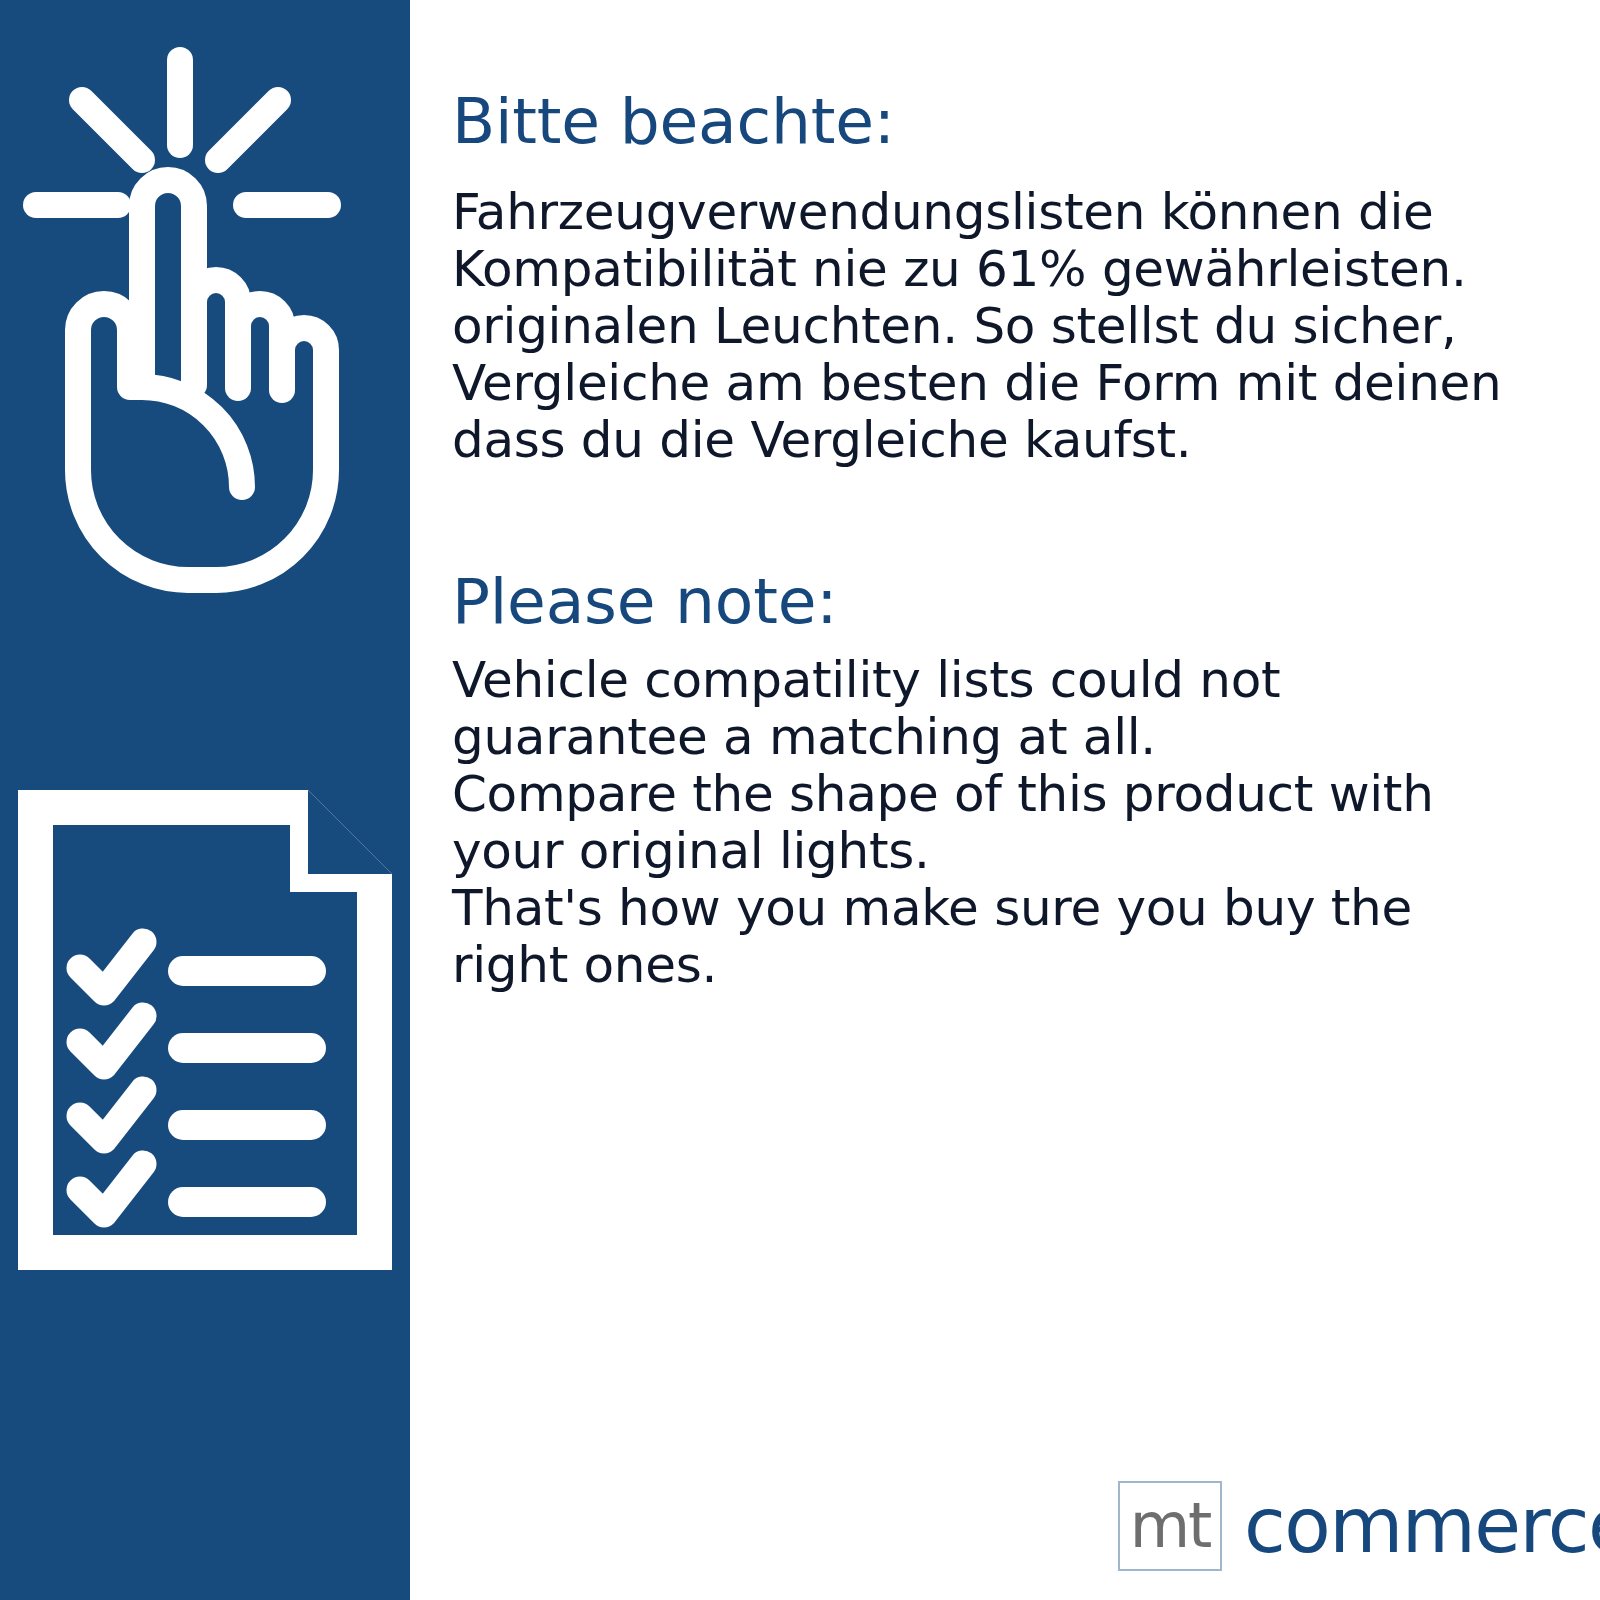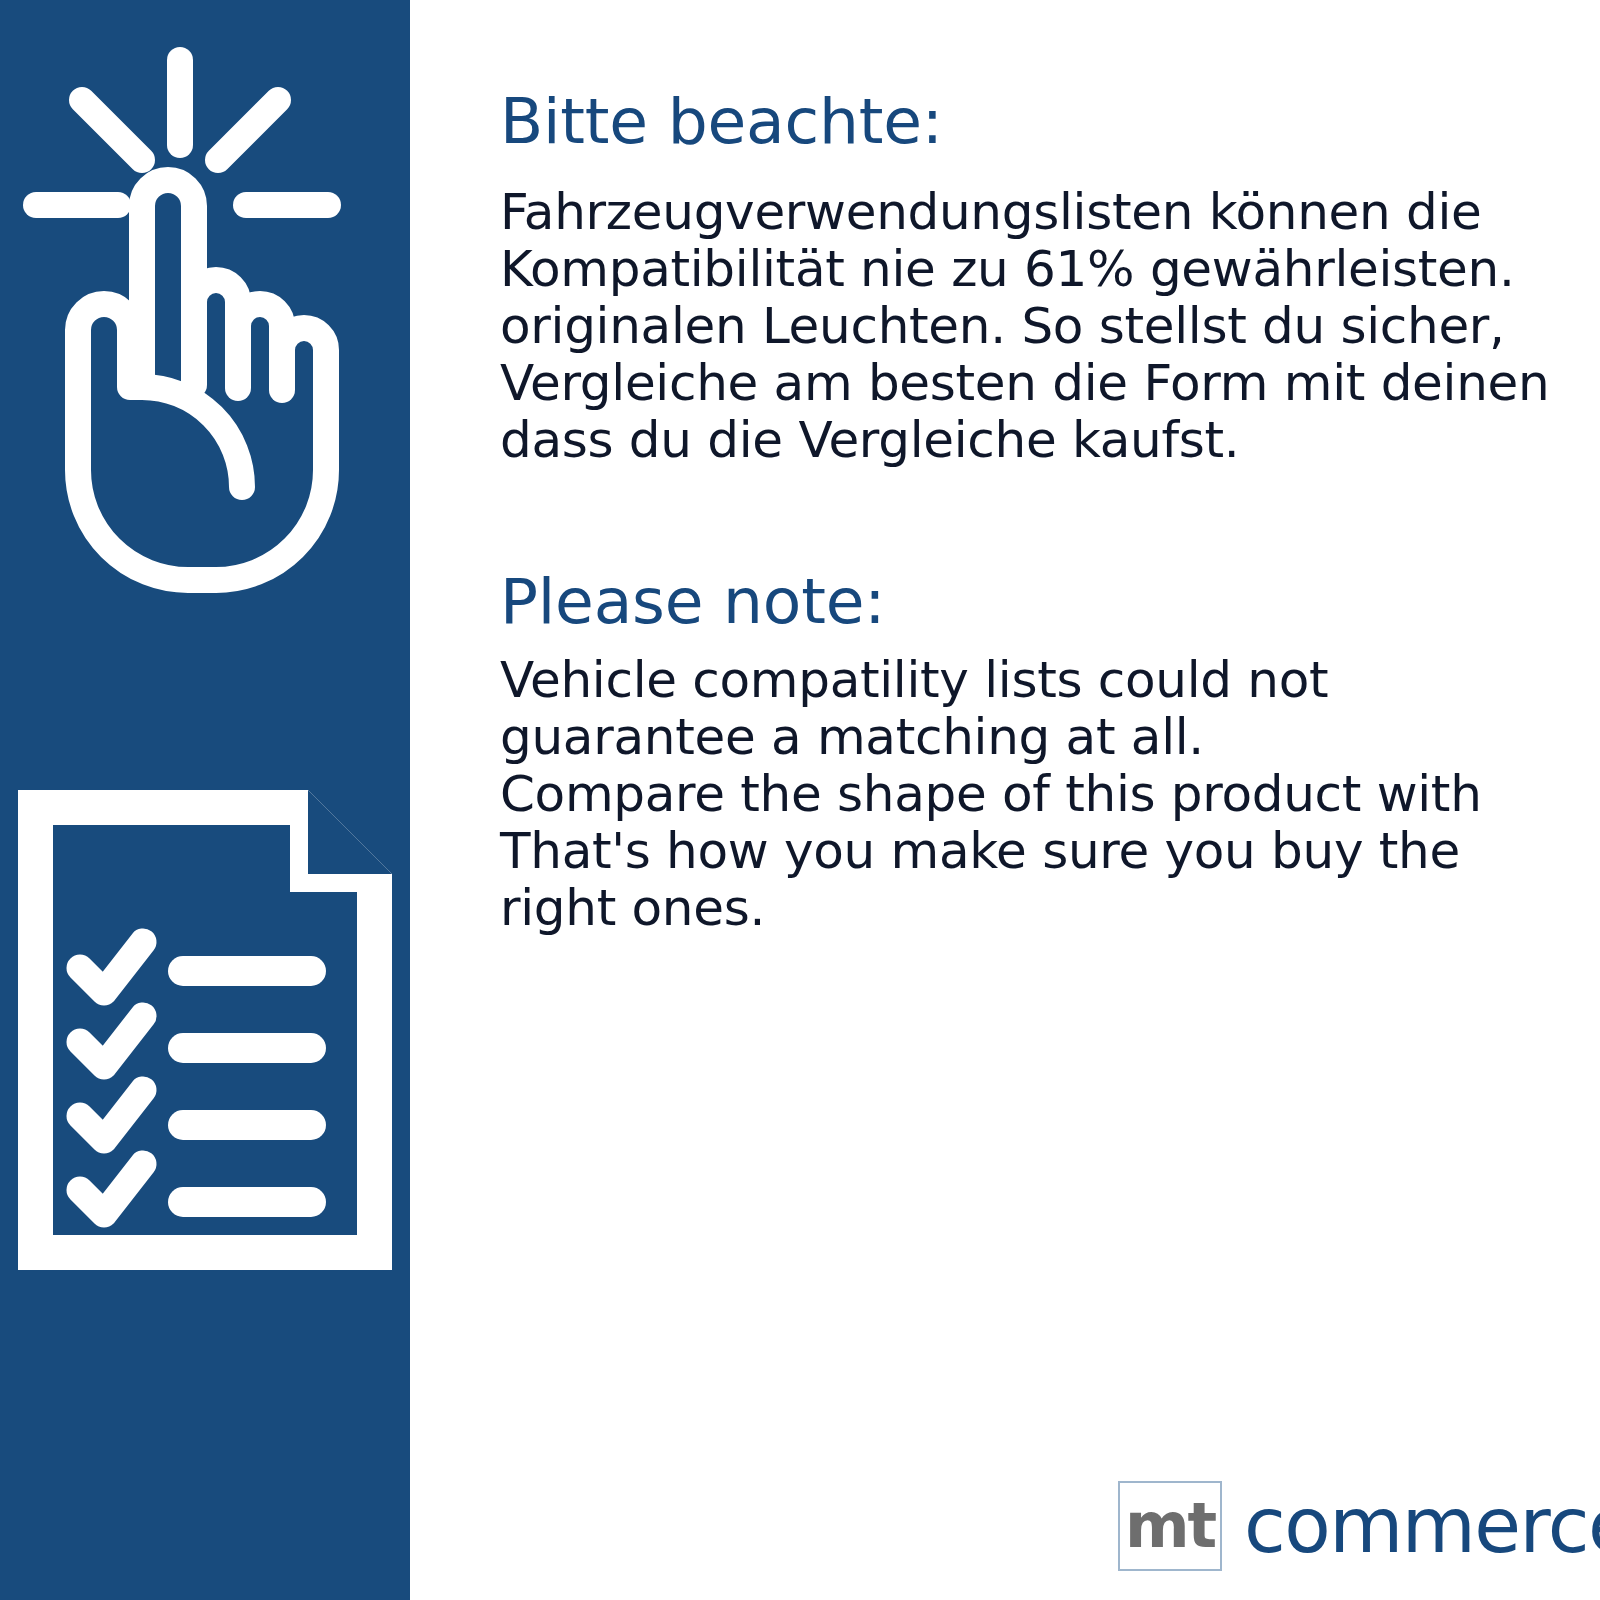--- a/index.html
+++ b/index.html
@@ -46,21 +46,20 @@
     height: 500px;
   }
 
   
   .content {
     position: absolute;
     left: 452px;
     top: 0;
     width: 1060px;
     height: 1541px;
-    margin-left: 48px;
   }
 
   .heading {
     color: #17487D;
     font-size: 63px;
     line-height: 1.0;
     font-weight: 400;
     letter-spacing: -0.2px;
     white-space: nowrap;
   }
@@ -95,21 +94,21 @@
     border: 2px solid #9fb6cd;
     background: #ffffff;
     display: flex;
     align-items: center;
     justify-content: center;
     box-sizing: border-box;
   }
   .logo-mark span {
     color: #6e6e6e;
     font-size: 62px;
-    font-weight: bold;
+    font-weight: normal;
     line-height: 1;
     letter-spacing: -2px;
     font-family: "DejaVu Sans", "Liberation Sans", sans-serif;
   }
   .logo-word {
     color: #17487D;
     font-size: 76px;
     line-height: 1;
     margin-left: 22px;
     letter-spacing: -1.5px;
@@ -207,20 +206,21 @@
       <span class="ln">Vergleiche am besten die Form mit deinen</span>
       <span class="ln">dass du die Vergleiche kaufst.</span>
     </div>
 
     <h1 class="heading" id="heading-en">Please note:</h1>
 
     <div class="para" id="para-en">
       <span class="ln">Vehicle compatility lists could not</span>
       <span class="ln">guarantee a matching at all.</span>
       <span class="ln">Compare the shape of this product with</span>
+      <span class="ln">your original lights.</span>
       <span class="ln">That's how you make sure you buy the</span>
       <span class="ln">right ones.</span>
     </div>
   </div>
 
   <div class="logo">
     <div class="logo-mark">
       <span>mt</span>
     </div>
     <div class="logo-word">commerce</div>

